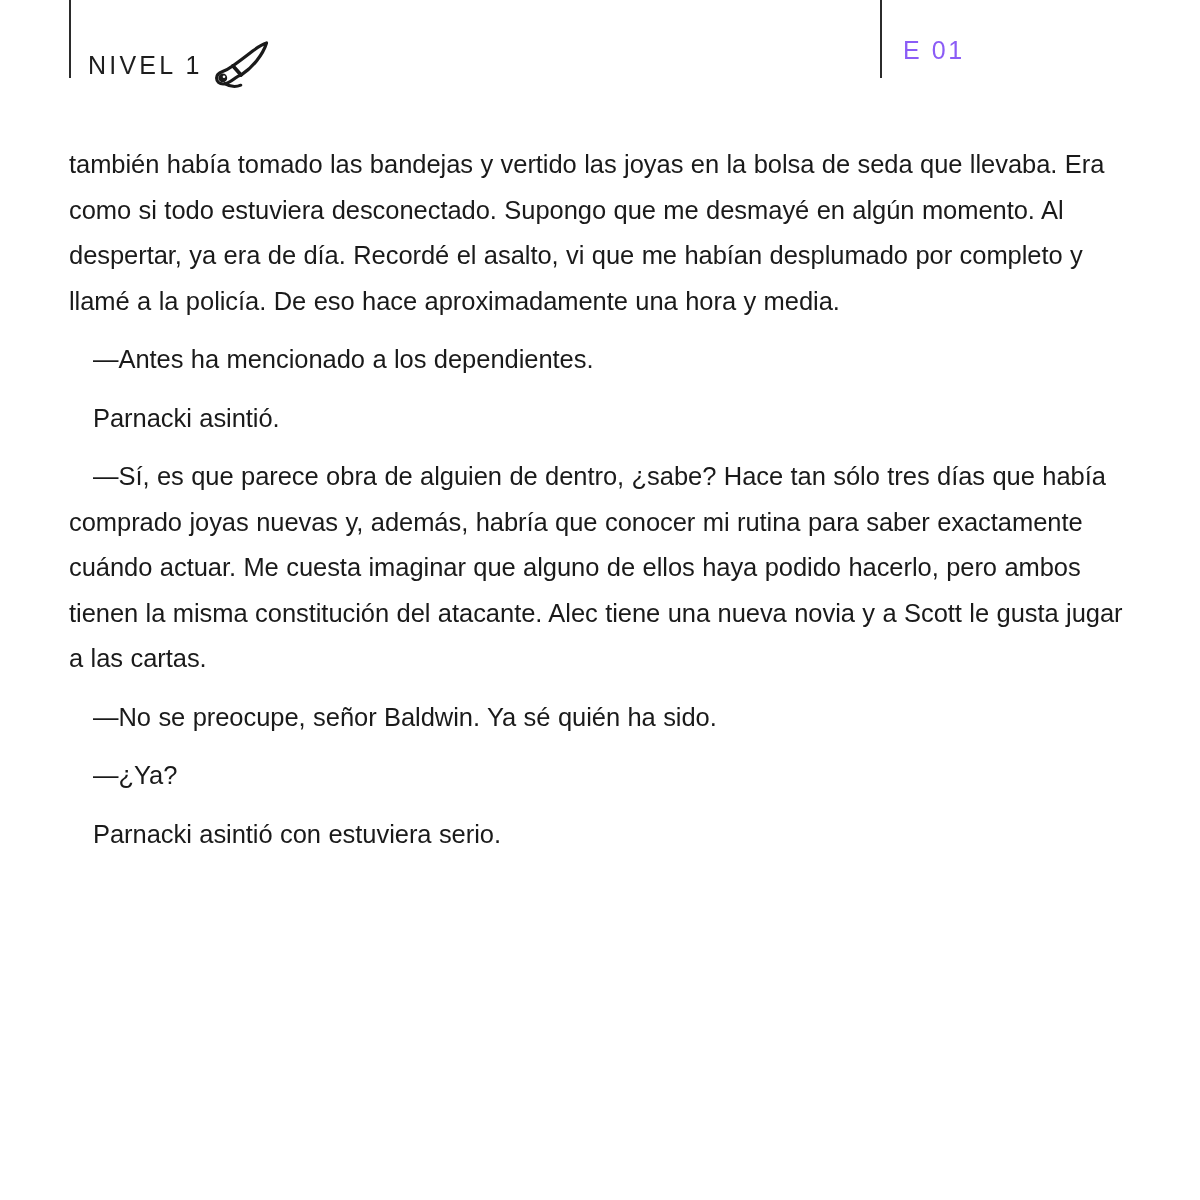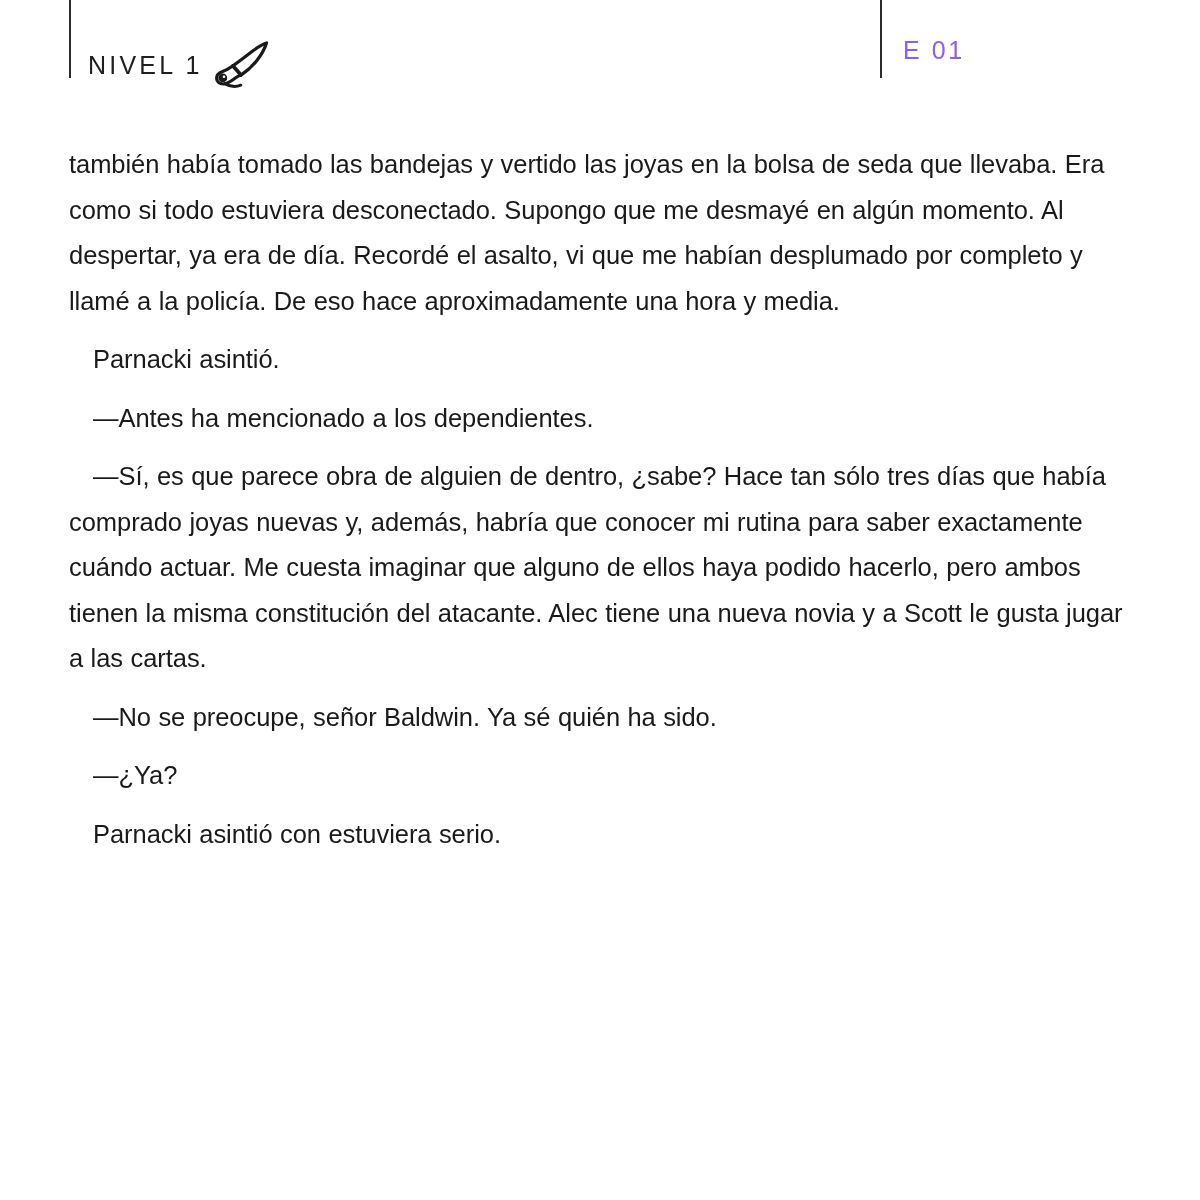--- a/index.html
+++ b/index.html
@@ -138,21 +138,21 @@
           <path d="M12.8 43.6 C17.8 46.6 23.6 47.4 28.8 45.2" fill="none" stroke="#1a1a1a" stroke-width="3.0" stroke-linecap="round"></path>
         </svg>
       </span>
     </div>
 
     <div class="header-right">E 01</div>
   </div>
 
   <div class="body-text">
     <p class="para">también había tomado las bandejas y vertido las joyas en la bolsa de seda que llevaba. Era como si todo estuviera desconectado. Supongo que me desmayé en algún momento. Al despertar, ya era de día. Recordé el asalto, vi que me habían desplumado por completo y llamé a la policía. De eso hace aproximadamente una hora y media.</p>
+    <p class="para indent">—Antes ha mencionado a los dependientes.</p>
     <p class="para indent">Parnacki asintió.</p>
-    <p class="para indent">—Antes ha mencionado a los dependientes.</p>
     <p class="para indent">—Sí, es que parece obra de alguien de dentro, ¿sabe? Hace tan sólo tres días que había comprado joyas nuevas y, además, habría que conocer mi rutina para saber exactamente cuándo actuar. Me cuesta imaginar que alguno de ellos haya podido hacerlo, pero ambos tienen la misma constitución del atacante. Alec tiene una nueva novia y a Scott le gusta jugar a las cartas.</p>
     <p class="para indent">—No se preocupe, señor Baldwin. Ya sé quién ha sido.</p>
     <p class="para indent">—¿Ya?</p>
     <p class="para indent">Parnacki asintió con estuviera serio.</p>
   </div>
 
 </div>
 
 </body></html>

